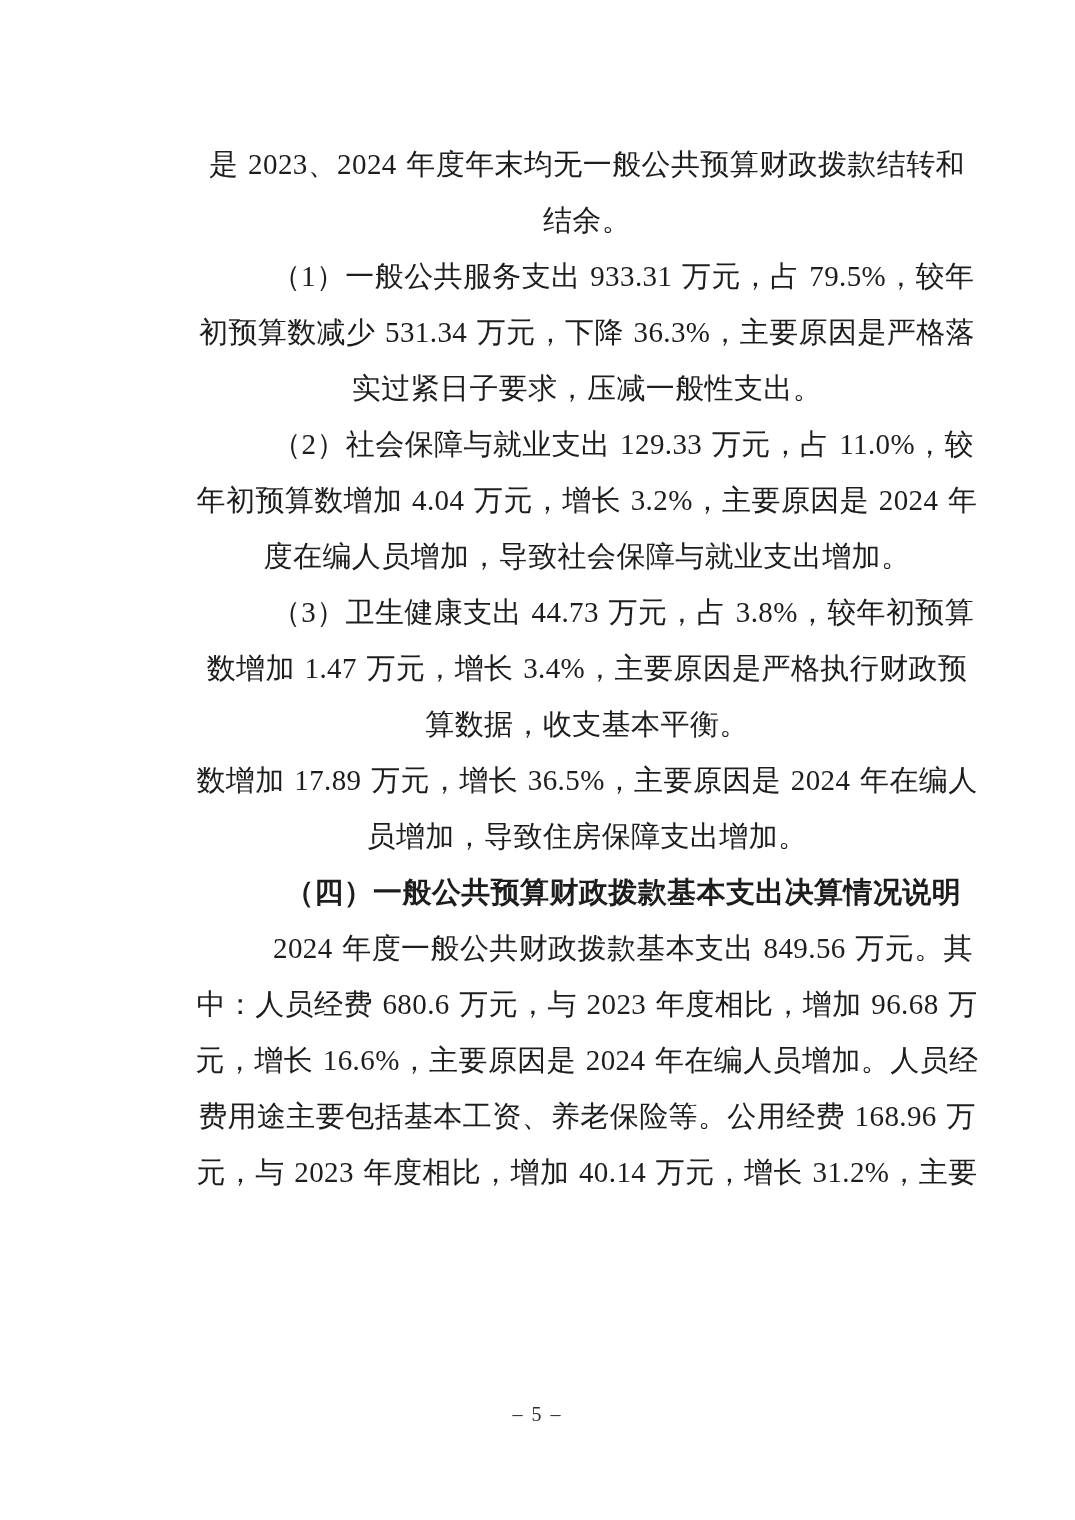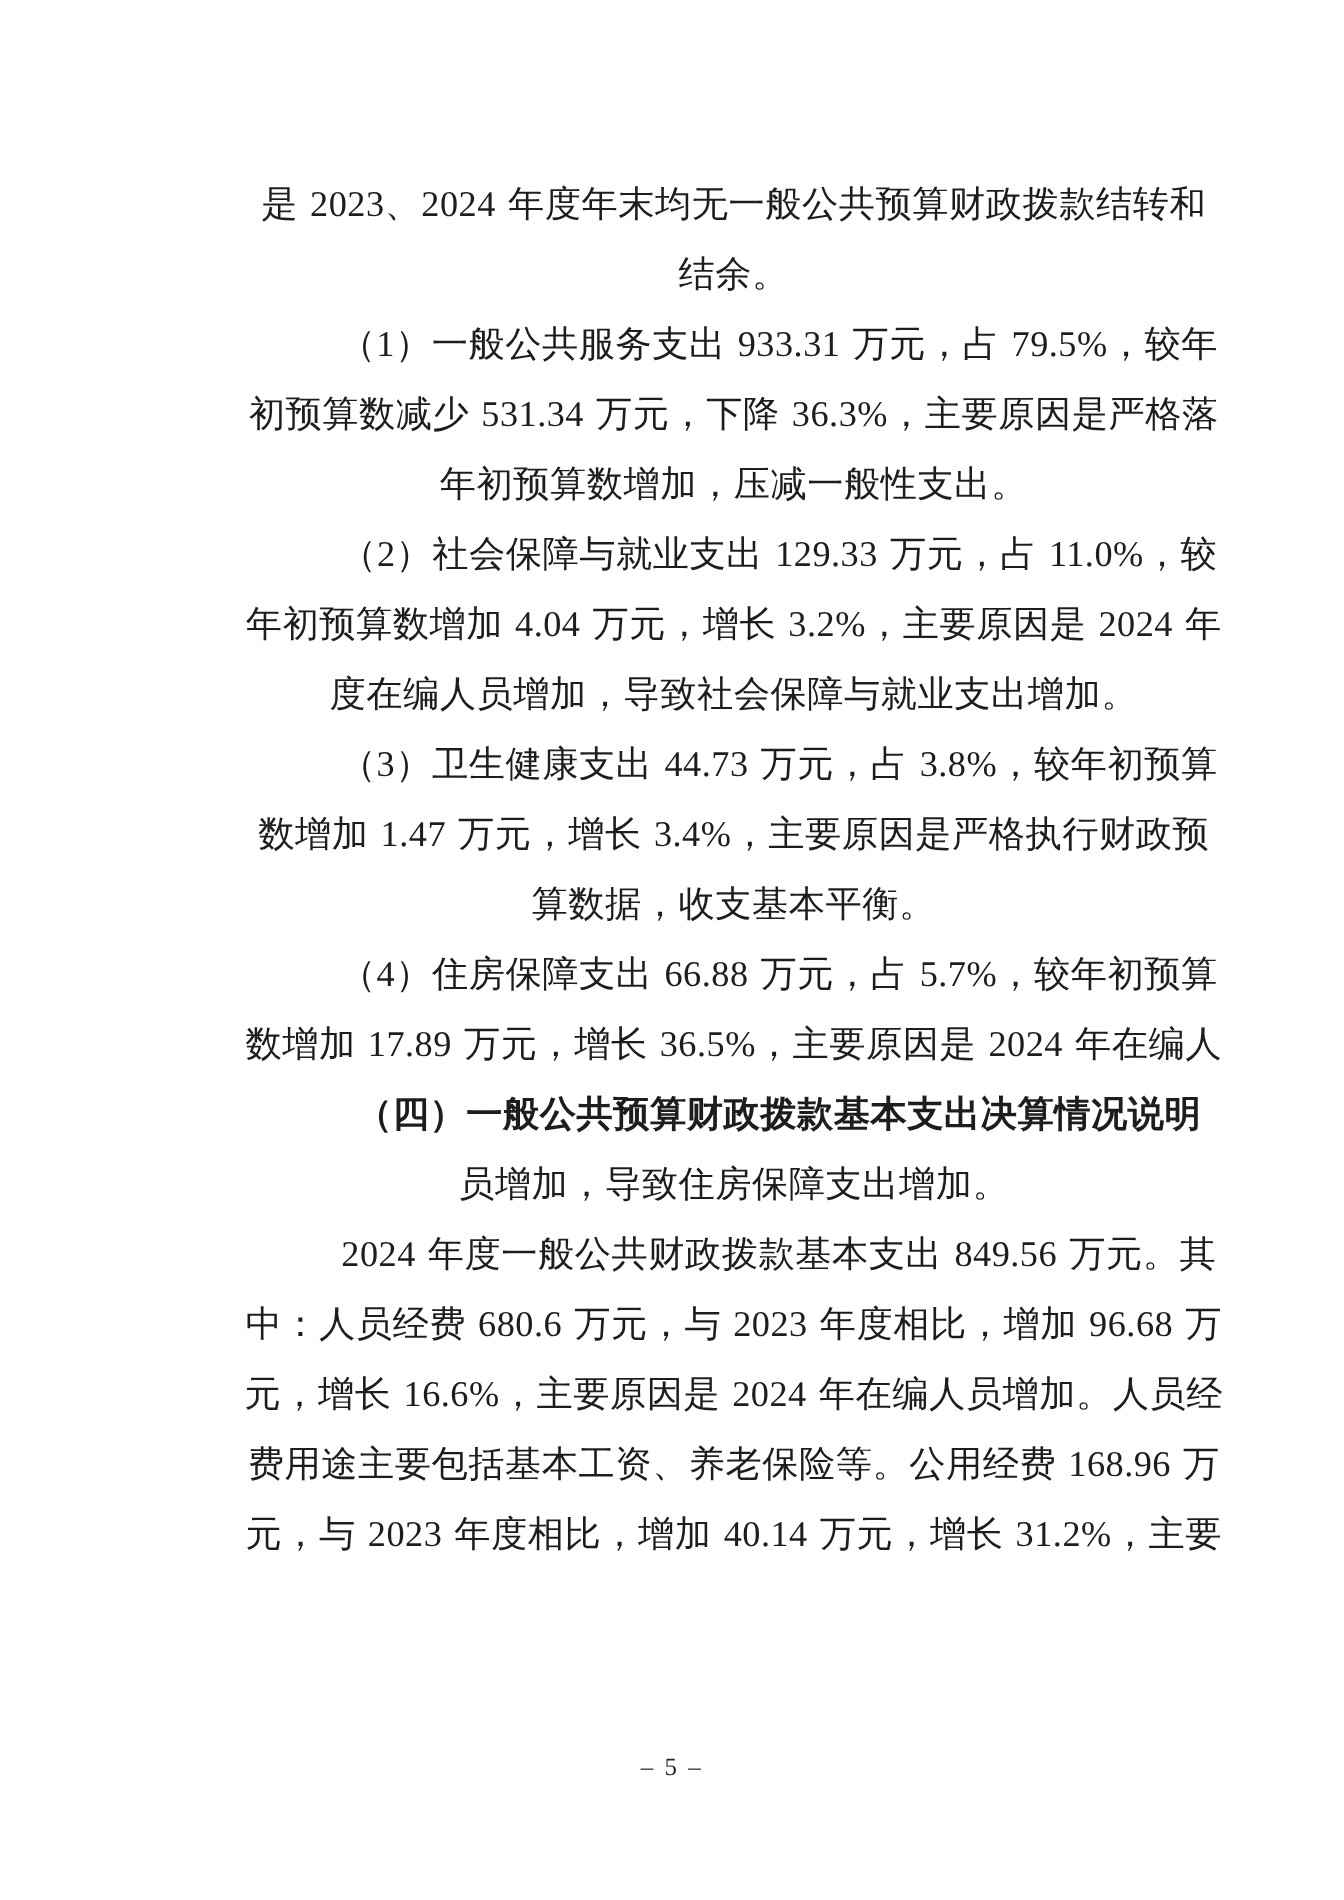--- a/index.html
+++ b/index.html
@@ -60,35 +60,34 @@
 
 <div class="page">
   <div class="content">
 
     <p class="line">是 2023、2024 年度年末均无一般公共预算财政拨款结转和</p>
     <p class="line">结余。</p>
 
 
     <p class="line indent">（1）一般公共服务支出 933.31 万元，占 79.5%，较年</p>
     <p class="line">初预算数减少 531.34 万元，下降 36.3%，主要原因是严格落</p>
-    <p class="line">年初预算数增加，压减一般性支出。</p>
+    <p class="line">实过紧日子要求，压减一般性支出。</p>
 
     <p class="line indent">（2）社会保障与就业支出 129.33 万元，占 11.0%，较</p>
     <p class="line">年初预算数增加 4.04 万元，增长 3.2%，主要原因是 2024 年</p>
     <p class="line">度在编人员增加，导致社会保障与就业支出增加。</p>
 
     <p class="line indent">（3）卫生健康支出 44.73 万元，占 3.8%，较年初预算</p>
     <p class="line">数增加 1.47 万元，增长 3.4%，主要原因是严格执行财政预</p>
     <p class="line">算数据，收支基本平衡。</p>
 
-    <p class="line indent">（4）住房保障支出 66.88 万元，占 5.7%，较年初预算</p>
     <p class="line">数增加 17.89 万元，增长 36.5%，主要原因是 2024 年在编人</p>
+    <p class="line">员增加，导致住房保障支出增加。</p>
+
     <p class="line indent bold">（四）一般公共预算财政拨款基本支出决算情况说明</p>
-
-    <p class="line">员增加，导致住房保障支出增加。</p>
 
     <p class="line indent">2024 年度一般公共财政拨款基本支出 849.56 万元。其</p>
     <p class="line">中：人员经费 680.6 万元，与 2023 年度相比，增加 96.68 万</p>
     <p class="line">元，增长 16.6%，主要原因是 2024 年在编人员增加。人员经</p>
     <p class="line">费用途主要包括基本工资、养老保险等。公用经费 168.96 万</p>
     <p class="line">元，与 2023 年度相比，增加 40.14 万元，增长 31.2%，主要</p>
 
   </div>
 
   <div class="footer">– 5 –</div>

